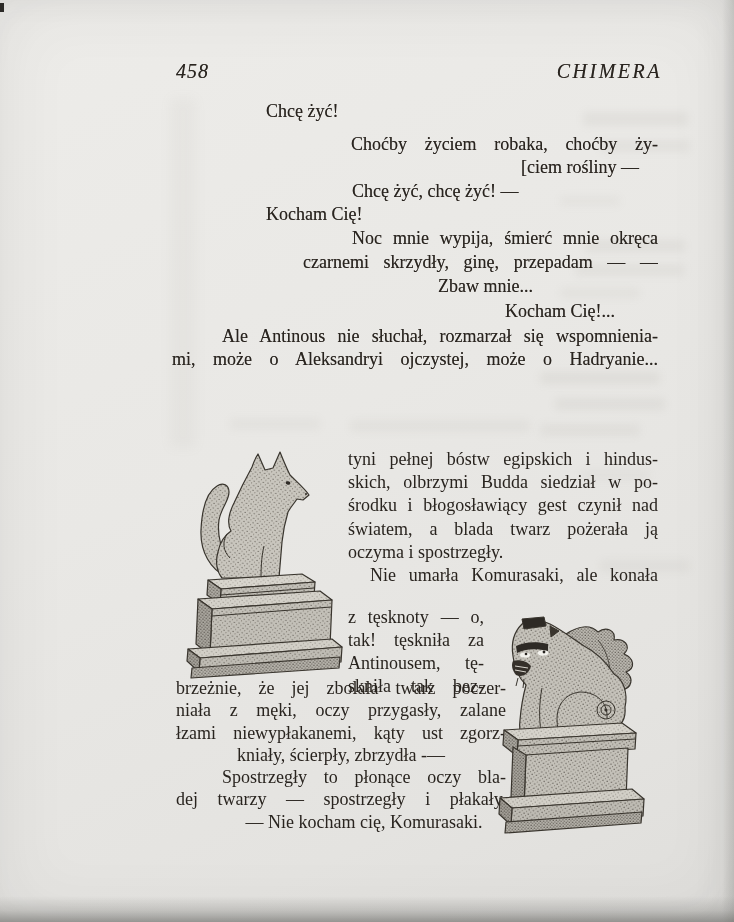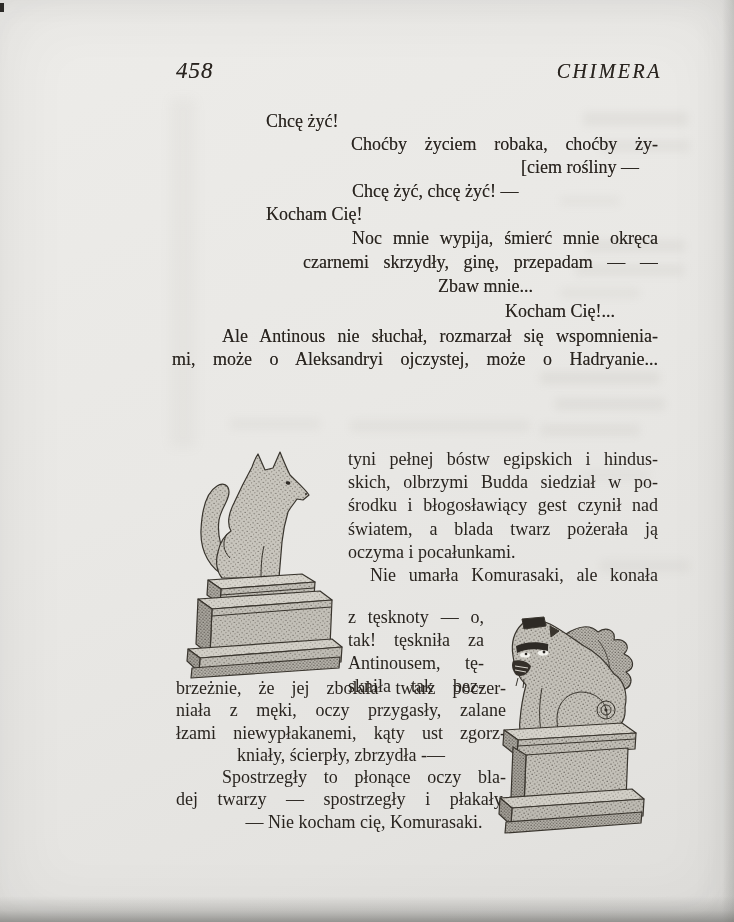--- a/index.html
+++ b/index.html
@@ -13,24 +13,24 @@
     color:#29241f;
   }
   .txt{position:absolute;font-size:18px;line-height:22px;white-space:nowrap;
        text-shadow:0 0 .5px rgba(45,40,34,.55);}
   .blk{position:absolute;font-size:18px;}
   .blk .ln{overflow:hidden;white-space:normal;}
   .j{text-align:justify;text-align-last:justify;}
   .ind{text-indent:22px;}
   .ind46{text-indent:46px;}
   
-  .pagenum{left:176px;top:60px;font-style:italic;font-size:23px;letter-spacing:1px;text-align:right;}
+  .pagenum{left:176px;top:60px;font-style:italic;font-size:20px;letter-spacing:1px;text-align:right;}
   .runtitle{right:72px;top:60px;font-style:italic;font-size:20px;letter-spacing:2.5px;margin-left:28px;}
   
-  .v0{left:266px;top:110px;}
+  .v0{left:266px;top:100px;}
   .v1{left:351px;top:133px;width:307px;white-space:normal;height:23px;overflow:hidden;}
   .v2{left:504px;top:156px;margin-left:17px;}
   .v3{left:352px;top:180px;}
   .v4{left:266px;top:203px;}
   .v5{left:352px;top:227px;width:306px;white-space:normal;height:23px;overflow:hidden;}
   .v6{left:303px;top:251px;width:355px;white-space:normal;height:23px;overflow:hidden;}
   .v7{left:438px;top:275px;text-align:center;}
   .v8{left:505px;top:300px;}
   .pa0{left:222px;top:325px;width:436px;white-space:normal;height:23px;overflow:hidden;}
   .pa1{left:172px;top:348px;width:486px;white-space:normal;height:23px;overflow:hidden;}
@@ -87,21 +87,21 @@
   <div class="txt v8">Kocham Cię!...</div>
 
   <div class="txt pa0 j">Ale Antinous nie słuchał, rozmarzał się wspomnienia-</div>
   <div class="txt pa1 j">mi, może o Aleksandryi ojczystej, może o Hadryanie...</div>
 
   <div class="blk" id="temple">
     <div class="ln j">tyni pełnej bóstw egipskich i hindus-</div>
     <div class="ln j">skich, olbrzymi Budda siedział w po-</div>
     <div class="ln j">środku i błogosławiący gest czynił nad</div>
     <div class="ln j">światem, a blada twarz pożerała ją</div>
-    <div class="ln">oczyma i pocałunkami.</div>
+    <div class="ln">oczyma i spostrzegły.</div>
     <div class="ln j ind">Nie umarła Komurasaki, ale konała</div>
   </div>
 
   <div class="blk" id="longing">
     <div class="ln j">z tęsknoty — o,</div>
     <div class="ln j">tak! tęskniła za</div>
     <div class="ln j">Antinousem, tę-</div>
     <div class="ln j">skniła tak bez-</div>
   </div>
 

